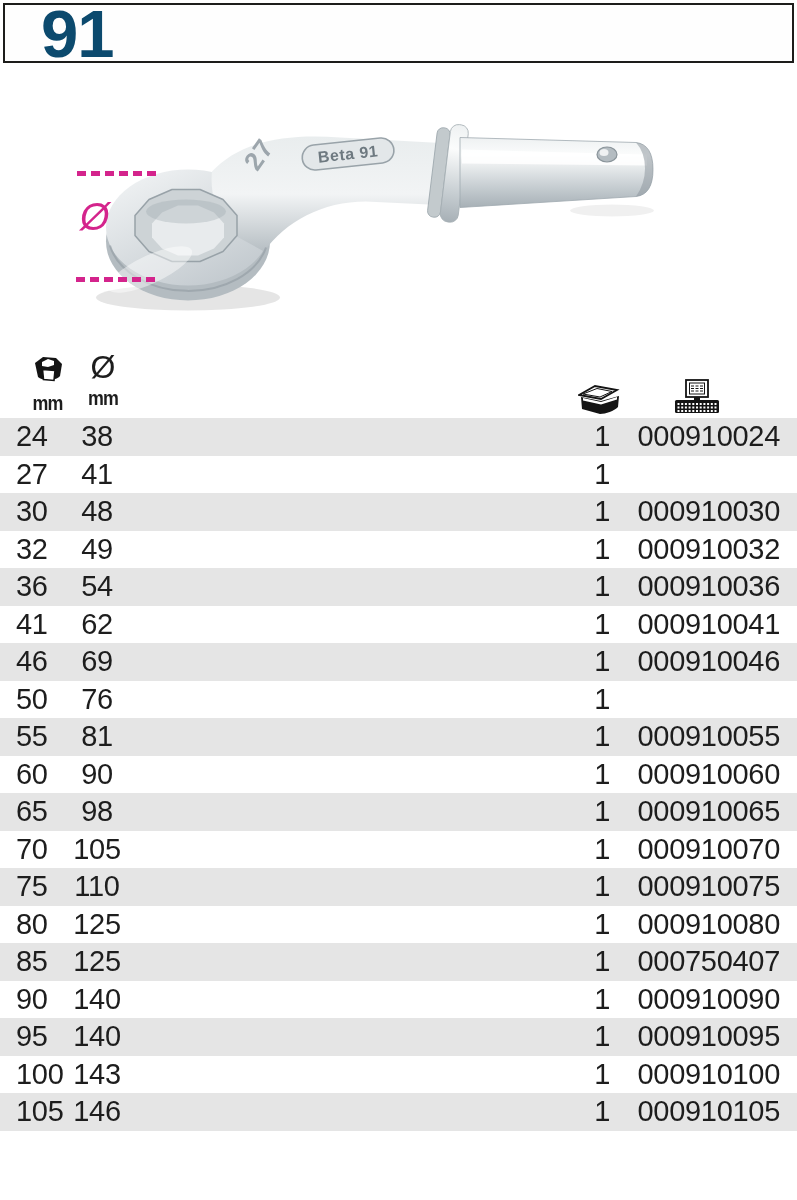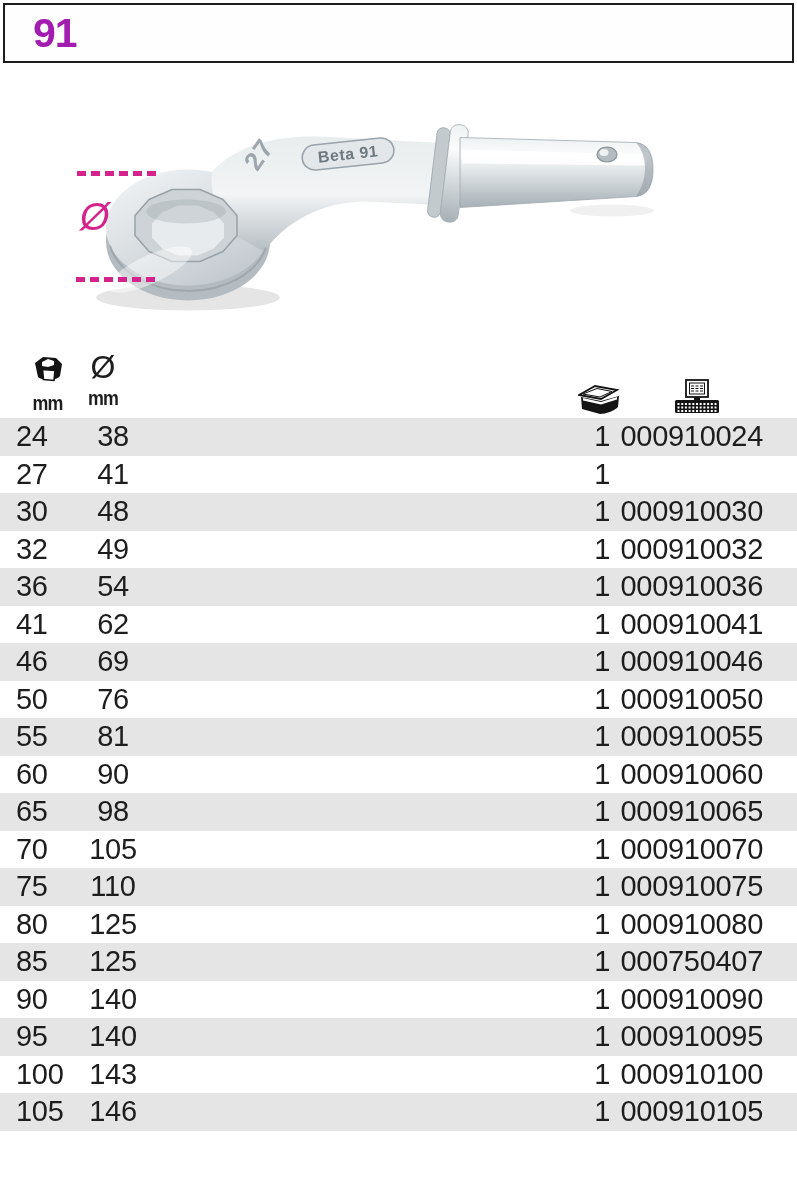--- a/index.html
+++ b/index.html
@@ -6,21 +6,21 @@
   .page{
     position:relative;width:797px;height:1200px;background:#ffffff;
     font-family:"Liberation Sans",sans-serif;color:#1d1d1d;overflow:hidden;
   }
   
   .model-box{
     position:absolute;left:3px;top:3px;width:787px;height:56px;
     border:2.5px solid #1d1d1b;background:#fefefe;display:flex;align-items:center;
   }
   .model-box .model{
-    margin-left:28px;font-size:41px;font-weight:700;color:#a21caf;
+    margin-left:36px;font-size:67px;font-weight:700;color:#0c4a6e;
     letter-spacing:-1px;line-height:1;
   }
   
   .figure{position:absolute;left:0;top:95px;width:797px;height:235px;}
   .figure svg{position:absolute;left:0;top:0;}
   .dash-line{
     position:absolute;height:5px;
     background:repeating-linear-gradient(90deg,#d4248c 0 9px,transparent 9px 14px);
   }
   .dash-top{left:77px;top:76px;width:82px;}
@@ -43,23 +43,23 @@
   .th-code{position:absolute;left:674px;top:29px;width:46px;height:38px;}
   .tbody{position:absolute;left:0;top:418px;width:797px;}
   .trow{position:relative;width:797px;height:37.5px;}
   .trow.stripe{background:#e5e5e5;}
   .trow.plain{background:#ffffff;}
   .cell{
     position:absolute;top:0;height:37.5px;line-height:37.5px;
     font-size:29px;letter-spacing:-0.3px;white-space:nowrap;
   }
   .c-size{left:16px;font-weight:400;}
-  .c-dia{left:68px;width:90px;text-align:center;}
+  .c-dia{left:52px;width:90px;text-align:center;}
   .c-qty{right:187px;text-align:right;}
-  .c-code{right:34px;text-align:right;}
+  .c-code{right:17px;text-align:right;}
 </style>
 </head>
 <body>
 
 <div class="page">
 
   <div class="model-box">
     <span class="model">91</span>
   </div>
 
@@ -204,21 +204,20 @@
         <span class="cell c-size">46</span>
         <span class="cell c-dia">69</span>
         <span class="cell c-qty">1</span>
         <span class="cell c-code">000910046</span>
       </div>
 
       <div class="trow plain">
         <span class="cell c-size">50</span>
         <span class="cell c-dia">76</span>
         <span class="cell c-qty">1</span>
-        <span class="cell c-code">000910050</span>
       </div>
 
       <div class="trow stripe">
         <span class="cell c-size">55</span>
         <span class="cell c-dia">81</span>
         <span class="cell c-qty">1</span>
         <span class="cell c-code">000910055</span>
       </div>
 
       <div class="trow plain">

